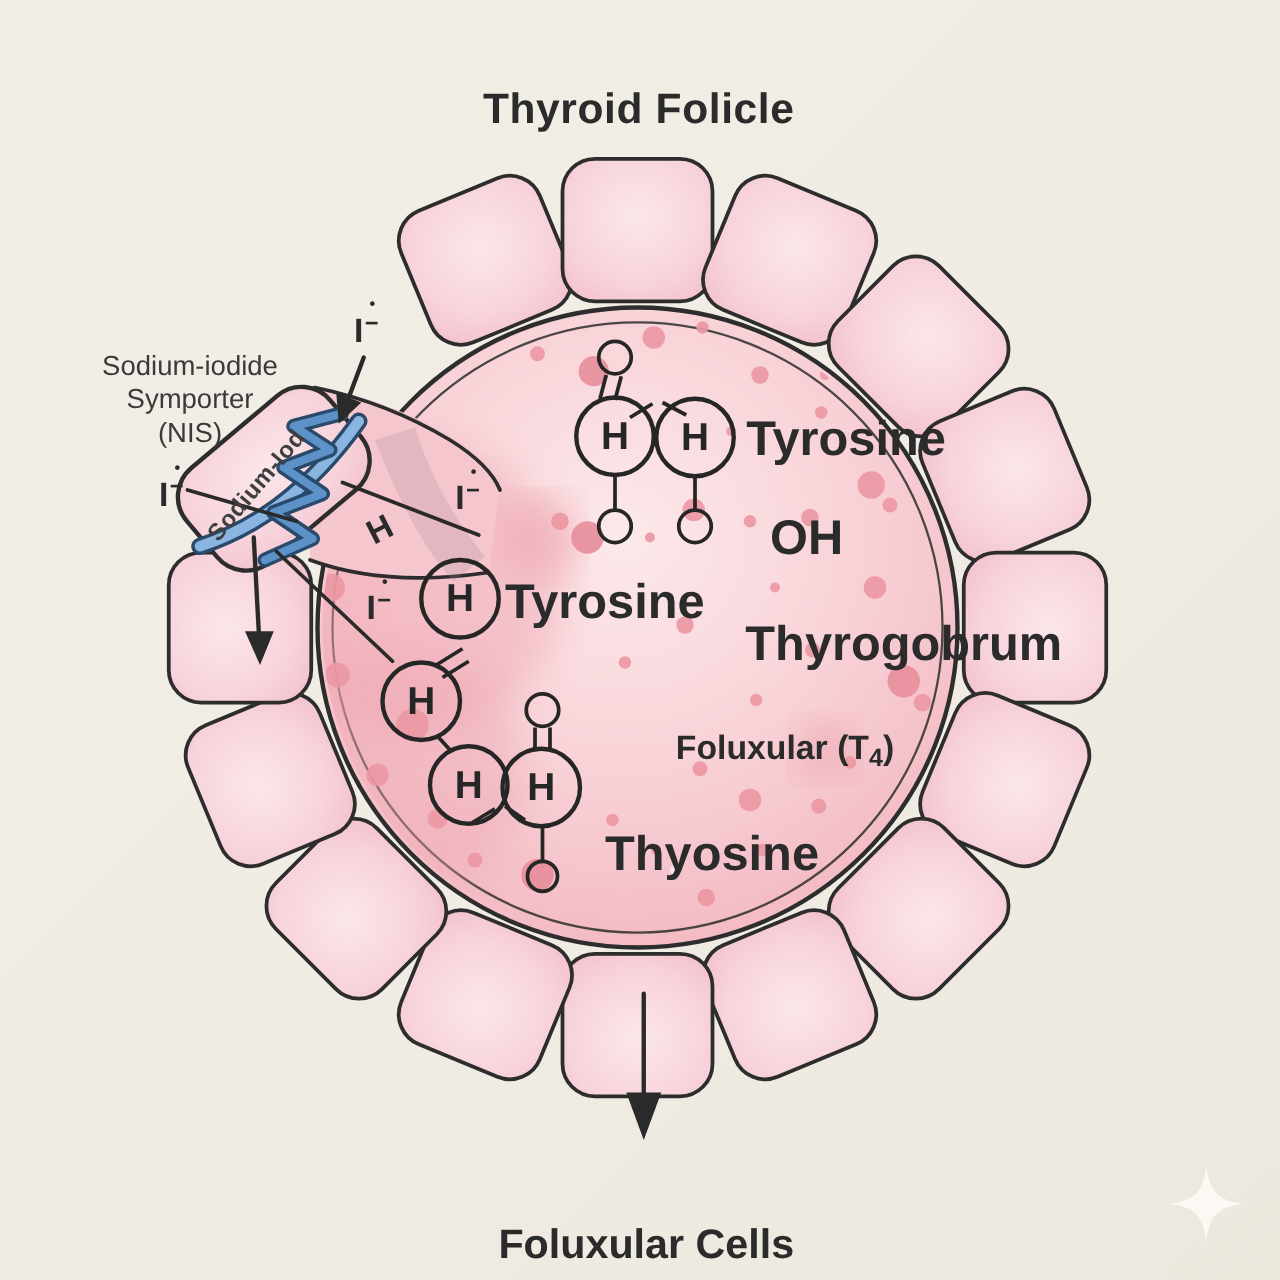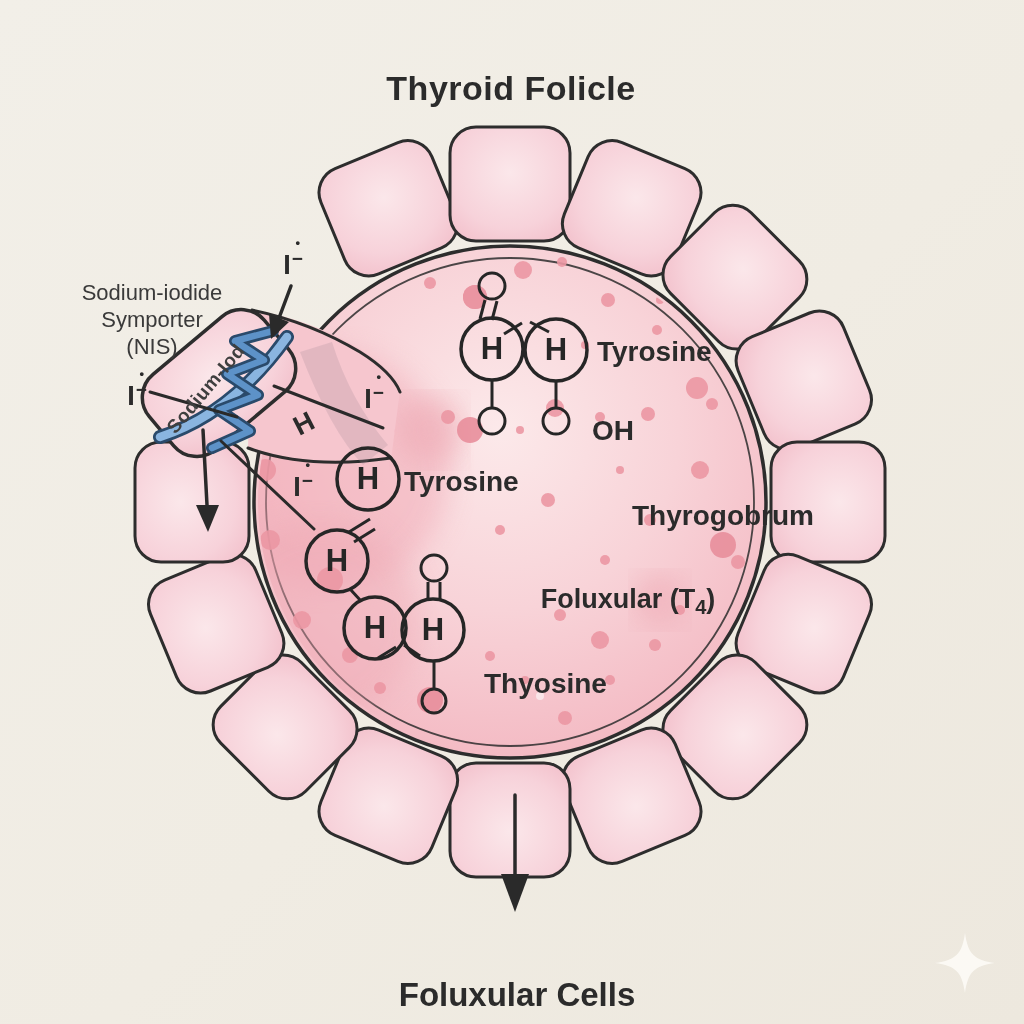--- a/index.html
+++ b/index.html
@@ -9,21 +9,21 @@
     font-family:"Liberation Sans",sans-serif;color:#2b2b2b;
   }
   #stage{position:absolute;inset:0;width:1024px;height:860px;}
   svg{position:absolute;left:0;top:0;}
   .label{position:absolute;color:#2b2b2b;white-space:nowrap;}
   .ctr{transform:translate(-50%,-50%);}
   .vctr{transform:translate(0,-50%);}
   .title{font-size:34px;font-weight:bold;letter-spacing:.5px;}
   .footer{font-size:33px;font-weight:bold;}
   .nis{font-size:22px;line-height:1.22;color:#3a3a3a;text-align:center;white-space:pre-line;}
-  .mol{font-size:28px;font-weight:bold;}
+  .mol{font-size:39px;font-weight:bold;}
   .atom{position:absolute;transform:translate(-50%,-50%);font-size:31px;font-weight:bold;color:#262626;}
   .hfree{font-size:27px;font-weight:bold;transform:translate(-50%,-50%) rotate(-27deg);}
   .prot{font-size:19px;font-weight:bold;color:#3f3f3f;letter-spacing:.5px;
         transform:translate(-50%,-50%) rotate(-50deg);}
   .iod{font-size:27px;font-weight:bold;}
   .iod .sup{position:relative;display:inline-block;font-size:19px;top:-9px;margin-left:1px;}
   .iod .dot{position:absolute;left:55%;top:-13px;transform:translateX(-50%);font-size:13px;}
   .sub4{font-size:20px;vertical-align:-6px;}
 </style>
 </head>
@@ -220,21 +220,21 @@
 <div class="label hfree" style="left:304px;top:424px;position:absolute;">H</div>
 
 <span class="atom" style="left:492px;top:349px;">H</span>
 <span class="atom" style="left:556px;top:350px;">H</span>
 <span class="atom" style="left:368px;top:479px;">H</span>
 <span class="atom" style="left:337px;top:561px;">H</span>
 <span class="atom" style="left:375px;top:628px;">H</span>
 <span class="atom" style="left:433px;top:630px;">H</span>
 
 <div class="label mol vctr" style="left:597px;top:352px;">Tyrosine</div>
-<div class="label mol vctr" style="left:592px;top:431px;">OH</div>
+<div class="label mol vctr" style="left:616px;top:431px;">OH</div>
 <div class="label mol vctr" style="left:404px;top:482px;">Tyrosine</div>
 <div class="label mol ctr" style="left:683px;top:516px;margin-left:40px;">Thyrogobrum</div>
 <div class="label mol ctr" style="left:628px;top:601px;font-size:27px;"><span>Foluxular (T</span><span class="sub4">4</span><span>)</span></div>
 <div class="label mol vctr" style="left:484px;top:684px;">Thyosine</div>
 
 <div class="label footer ctr" style="left:517px;top:995px;">Foluxular Cells</div>
 
 </div>
 
 </body></html>

